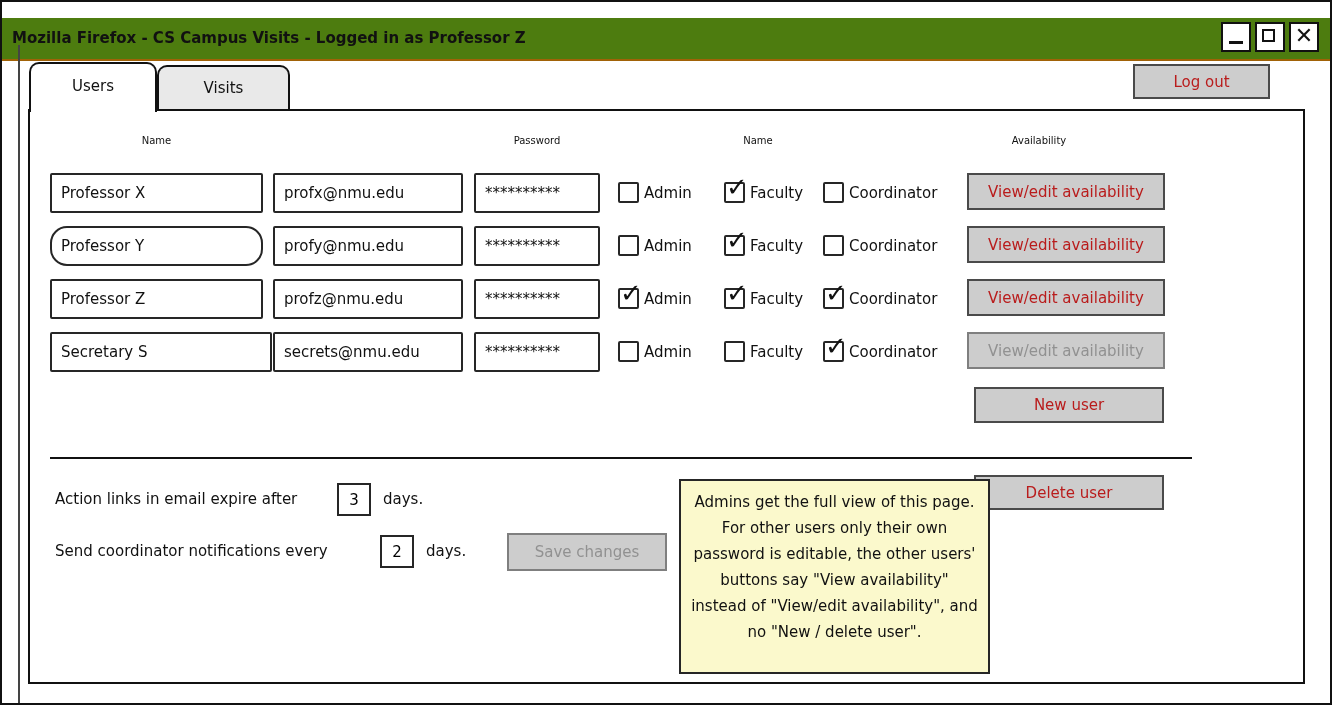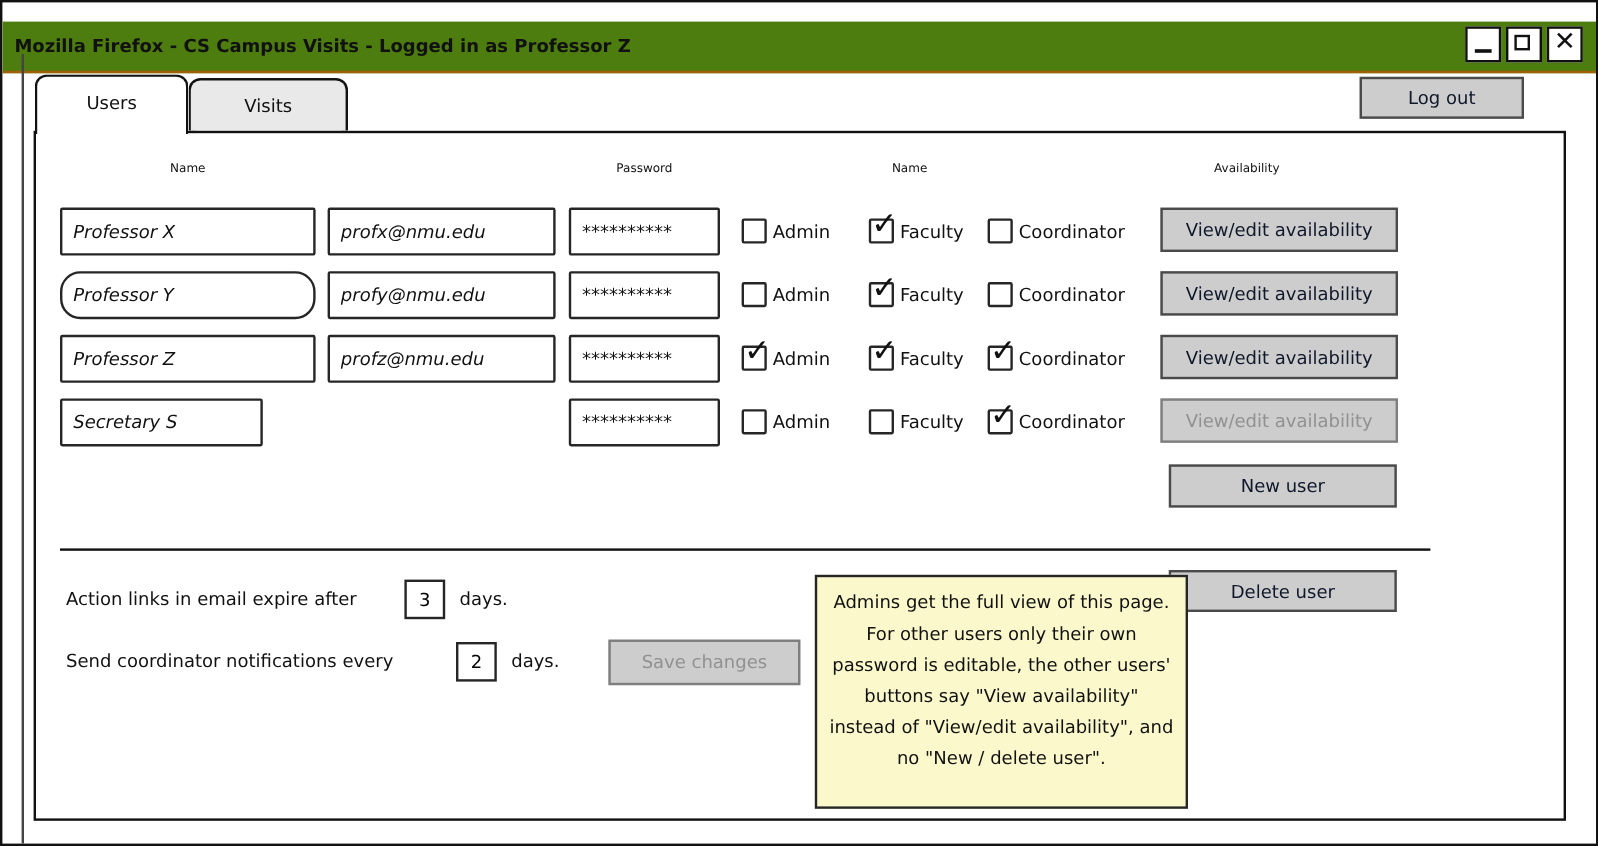--- a/index.html
+++ b/index.html
@@ -10,25 +10,25 @@
   .winbtn{position:absolute;top:4px;width:30px;height:30px;background:#fff;border:2px solid #111;box-sizing:border-box;cursor:pointer;}
   .winbtn span{position:absolute;left:0;top:0;width:100%;height:100%;}
   .min-glyph{border-bottom:3px solid #111;width:14px !important;height:17px !important;left:6px !important;}
   .max-glyph{width:13px !important;height:13px !important;border:2px solid #111;left:5px !important;top:5px !important;box-sizing:border-box;}
   .close-glyph{font-size:22px;line-height:24px;text-align:center;font-weight:bold;}
   .inner-line{position:absolute;left:16px;top:43px;width:2px;height:660px;background:#444;}
   .tab{position:absolute;box-sizing:border-box;border:2px solid #111;border-bottom:none;border-radius:10px 10px 0 0;text-align:center;font-size:15px;cursor:pointer;}
   .tab-active{left:27px;top:60px;width:128px;height:50px;background:#fff;z-index:3;line-height:44px;}
   .tab-inactive{left:155px;top:63px;width:133px;height:44px;background:#e9e9e9;z-index:1;line-height:42px;}
   .panel{position:absolute;left:26px;top:107px;width:1277px;height:575px;border:2px solid #111;box-sizing:border-box;background:#fff;z-index:2;}
-  .btn{position:absolute;background:#cdcdcd;border:2px solid #4a4a4a;box-sizing:border-box;color:#0f172a;font-family:"DejaVu Sans",sans-serif;font-size:15px;text-align:center;cursor:pointer;padding:0;}
+  .btn{position:absolute;background:#cdcdcd;border:2px solid #4a4a4a;box-sizing:border-box;color:#b91c1c;font-family:"DejaVu Sans",sans-serif;font-size:15px;text-align:center;cursor:pointer;padding:0;}
   .btn.disabled{color:#919191;border-color:#7f7f7f;cursor:default;}
   .hdr{position:absolute;top:133px;height:20px;font-size:10px;text-align:center;z-index:4;}
   .row{position:absolute;left:0;width:1332px;height:40px;z-index:4;}
-  .tinput{position:absolute;top:0;height:40px;border:2px solid #262626;border-radius:2px;background:#fff;box-sizing:border-box;font-family:"DejaVu Sans",sans-serif;font-size:15px;padding:0 9px;color:#111;outline:none;font-style:italic;}
+  .tinput{position:absolute;top:0;height:40px;border:2px solid #262626;border-radius:2px;background:#fff;box-sizing:border-box;font-family:"DejaVu Sans",sans-serif;font-size:15px;padding:0 9px;color:#111;outline:none;}
   .cb{position:absolute;top:9px;width:21px;height:21px;border:2px solid #262626;border-radius:2px;background:#fff;box-sizing:border-box;cursor:pointer;}
   .cb .check{display:none;position:absolute;left:0px;top:-12px;font-size:26px;color:#111;}
   .cb.checked .check{display:block;}
   .cb-label{position:absolute;top:0;height:40px;line-height:40px;font-size:15px;white-space:nowrap;}
   .availbtn{top:0;left:965px;width:198px;height:37px;}
   .divider{position:absolute;left:48px;top:455px;width:1142px;height:2px;background:#111;z-index:4;}
   .settext{position:absolute;height:33px;line-height:33px;font-size:15px;white-space:nowrap;z-index:4;}
   .dayinput{position:absolute;width:34px;height:33px;border:2px solid #262626;background:#fff;box-sizing:border-box;font-family:"DejaVu Sans",sans-serif;font-size:15px;text-align:center;padding:0;z-index:4;outline:none;}
   .note{position:absolute;left:677px;top:477px;width:311px;height:195px;background:#fbf9cc;border:2px solid #262626;box-sizing:border-box;z-index:6;}
   .note-text{position:absolute;left:10px;right:10px;top:8px;font-size:15px;line-height:26px;text-align:center;}
@@ -110,21 +110,22 @@
           <span class="check">✓</span>
         </span>
     <span class="cb-label l-faculty" style="left:748px;">Faculty</span>
     <span class="cb cb-coord checked" style="left:821px;">
           <span class="check">✓</span>
         </span>
     <span class="cb-label l-coord" style="left:847px;">Coordinator</span>
     <button class="btn availbtn">View/edit availability</button>
   </div>
       <div class="row" style="top: 330px;">
-    <input class="tinput f-name" style="left: 48px; width: 169px;" value="Secretary S">
+    <input class="tinput f-name" style="left: 48px; width: 222px;" value="Secretary S">
+    <input class="tinput f-email" style="left: 271px; width: 190px;" value="secrets@nmu.edu">
     <input class="tinput f-pass" style="left: 472px; width: 126px;" value="**********">
     <span class="cb cb-admin" style="left:616px;"></span>
     <span class="cb-label l-admin" style="left:642px;">Admin</span>
     <span class="cb cb-faculty" style="left:722px;"></span>
     <span class="cb-label l-faculty" style="left:748px;">Faculty</span>
     <span class="cb cb-coord checked" style="left:821px;">
           <span class="check">✓</span>
         </span>
     <span class="cb-label l-coord" style="left:847px;">Coordinator</span>
     <button class="btn availbtn disabled">View/edit availability</button>

